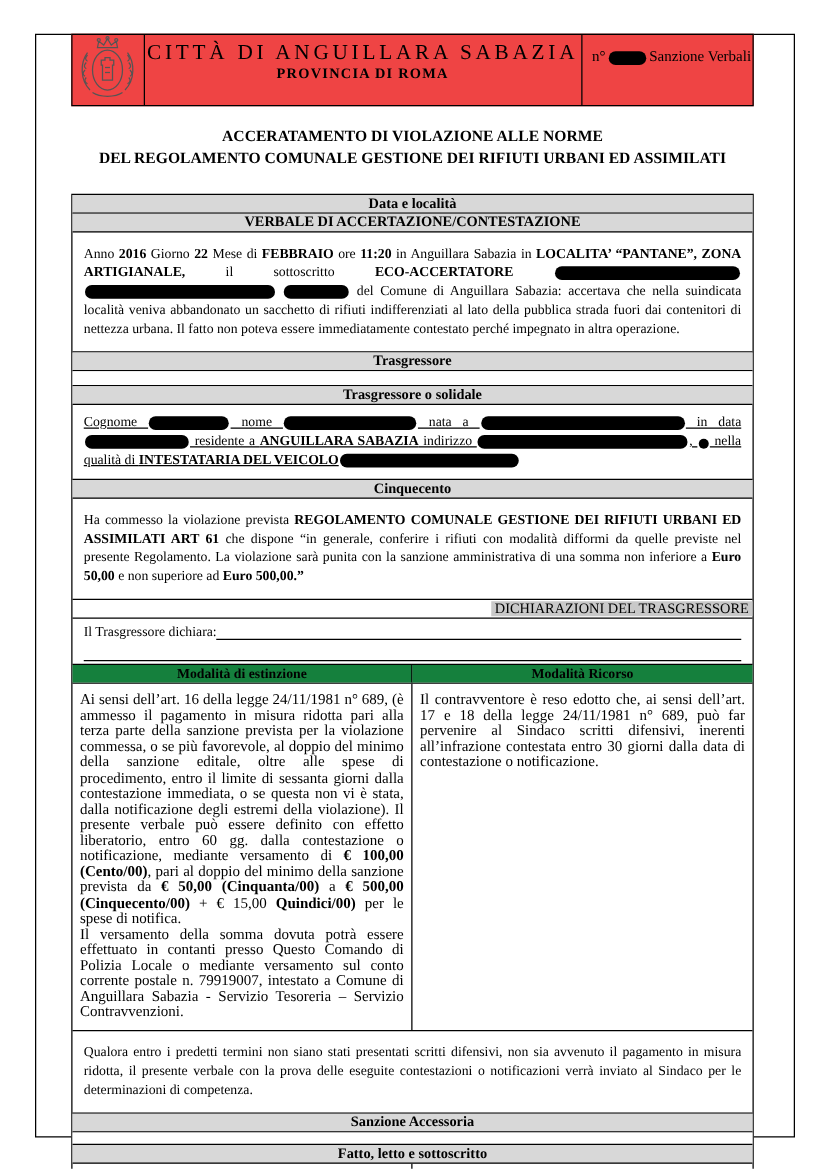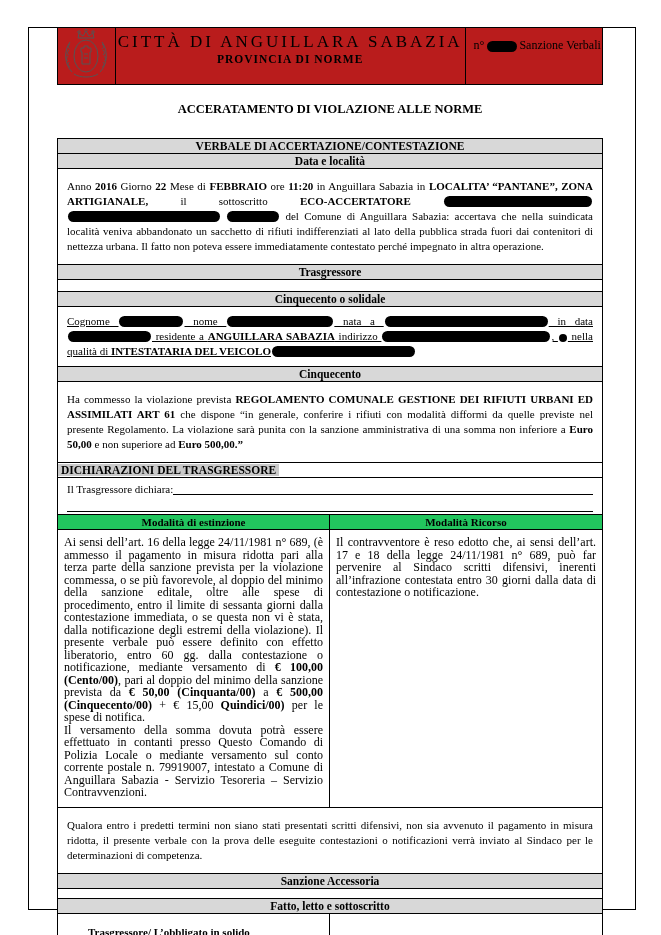--- a/index.html
+++ b/index.html
@@ -4,52 +4,52 @@
 <style>
   html,body{margin:0;padding:0;}
   body{
     width:661px;height:935px;position:relative;background:#ffffff;
     font-family:"Liberation Serif","DejaVu Serif",serif;color:#000;
   }
   .page-border{position:absolute;left:28px;top:27px;width:606px;height:881px;border:1px solid #000;}
   .content{position:absolute;left:57px;top:27px;width:546px;}
 
   
-  .hdr{display:flex;border:1px solid #000;background:#b91c1c;box-sizing:border-box;}
+  .hdr{display:flex;border:1px solid #000;background:#ef4444;box-sizing:border-box;}
   .hdr-logo{width:60px;border-right:1px solid #000;display:flex;align-items:center;justify-content:center;overflow:visible;}
   .hdr-title{flex:1;border-right:1px solid #000;text-align:center;padding:4px 2px 6px;}
   .city-name{font-size:17px;letter-spacing:3px;white-space:nowrap;}
   .province{font-size:11.5px;font-weight:bold;letter-spacing:1px;margin-top:1px;}
   .hdr-reg{width:144px;font-size:12px;padding:10px 0 0 8px;box-sizing:border-box;}
 
   
   .page-title{margin:16px 0 0;text-align:center;font-weight:bold;font-size:12.5px;line-height:17px;}
 
   
   .main{margin-top:20px;border:1px solid #000;background:#fff;}
   .main > div{border-bottom:1px solid #000;box-sizing:border-box;}
   .main > div:last-child{border-bottom:none;}
   .row-hdr{background:#d8d8d8;text-align:center;font-weight:bold;font-size:11.5px;padding:1px 0;}
   .row-gap{height:12px;background:#fff;}
   .row-gap.small{height:10px;}
   .para{font-size:11px;line-height:15px;text-align:justify;padding:10px 9px;}
   .para.tight{padding:7px 9px;text-decoration:underline;}
-  .row-white-hdr{text-align:left;font-size:11.5px;font-weight:bold;padding:1px 0;}
+  .row-white-hdr{text-align:right;font-size:11.5px;font-weight:normal;padding:1px 0;}
   .hl{background:#c9c9c9;padding:0 3px;}
 
   .dichiara{padding:3px 9px 2px;font-size:11px;}
   .dich-line1{display:flex;align-items:flex-end;text-align:right;}
   .dich-label{white-space:nowrap;}
   .dich-fill{flex:1;border-bottom:1px solid #000;height:13px;}
   .dich-line2{border-bottom:1px solid #000;height:16px;}
 
   .twocol{display:flex;}
   .twocol > div{width:50%;box-sizing:border-box;}
   .twocol > div:first-child{border-right:1px solid #000;}
-  .col-hdr{background:#22c55e;text-align:center;font-weight:bold;font-size:11px;padding:1px 0;}
+  .col-hdr{background:#15803d;text-align:center;font-weight:bold;font-size:11px;padding:1px 0;}
   .col-txt{font-size:12px;line-height:12.5px;text-align:justify;padding:6px 6px 8px;}
   .twocol.body{min-height:166px;}
 
   
   .sign-row{display:flex;min-height:70px;}
   .sign-left{width:50%;border-right:1px solid #000;box-sizing:border-box;font-weight:bold;font-size:11px;padding:12px 0 0 30px;}
   .sign-right{width:50%;box-sizing:border-box;text-align:center;font-weight:bold;font-size:11.5px;padding-top:20px;}
 
   
   .redact{display:inline-block;background:#000;height:11px;border-radius:6px;vertical-align:text-bottom;margin:0 1px;}
@@ -83,41 +83,42 @@
           <path d="M12 44 C4 36 4 22 10 14"></path>
           <path d="M40 44 C48 36 48 22 42 14"></path>
           <path d="M10 16 C8 18 8 20 10 21 M9 22 C7 24 7 26 9 27 M8 28 C6 30 6 32 8 33 M9 34 C7 36 8 38 10 39"></path>
           <path d="M42 16 C44 18 44 20 42 21 M43 22 C45 24 45 26 43 27 M44 28 C46 30 46 32 44 33 M43 34 C45 36 44 38 42 39"></path>
           <path d="M14 46 C20 50 32 50 38 46"></path>
         </g>
       </svg>
     </div>
     <div class="hdr-title">
       <div class="city-name">CITTÀ DI ANGUILLARA SABAZIA</div>
-      <div class="province">PROVINCIA DI NORME</div>
+      <div class="province">PROVINCIA DI ROMA</div>
     </div>
     <div class="hdr-reg">
       <span>n°</span><span class="reg-redact"></span><span>Sanzione Verbali</span>
     </div>
   </div>
 
   <div class="page-title">
     <div>ACCERATAMENTO DI VIOLAZIONE ALLE NORME</div>
+    <div>DEL REGOLAMENTO COMUNALE GESTIONE DEI RIFIUTI URBANI ED ASSIMILATI</div>
   </div>
 
   <div class="main">
 
+    <div class="row-hdr">Data e località</div>
     <div class="row-hdr">VERBALE DI ACCERTAZIONE/CONTESTAZIONE</div>
-    <div class="row-hdr">Data e località</div>
     <div class="para"><span>Anno </span><span style="font-weight: bold;">2016</span><span> Giorno </span><span style="font-weight: bold;">22</span><span>  Mese di </span><span style="font-weight: bold;">FEBBRAIO</span><span> ore </span><span style="font-weight: bold;">11:20</span><span> in Anguillara Sabazia in </span><span style="font-weight: bold;">LOCALITA’ “PANTANE”, ZONA ARTIGIANALE,</span><span>   il sottoscritto </span><span style="font-weight: bold;">ECO-ACCERTATORE</span><span> </span><span class="redact" style="width: 148px;"></span><span> </span><span class="redact" style="width: 152px;"></span><span> </span><span class="redact" style="width: 52px;"></span><span> del Comune di Anguillara Sabazia: accertava che nella suindicata località veniva abbandonato un sacchetto di rifiuti indifferenziati al lato della pubblica strada fuori dai contenitori di nettezza urbana. Il fatto non poteva essere immediatamente contestato perché impegnato in altra operazione.</span></div>
 
     <div class="row-hdr">Trasgressore</div>
     <div class="row-gap"></div>
 
-    <div class="row-hdr">Cinquecento o solidale</div>
+    <div class="row-hdr">Trasgressore o solidale</div>
     <div class="para tight"><span>Cognome </span><span class="redact" style="width: 64px;"></span><span> nome </span><span class="redact" style="width: 106px;"></span><span> nata a </span><span class="redact" style="width: 163px;"></span><span> in data </span><span class="redact" style="width: 83px;"></span><span> residente a </span><span style="font-weight: bold;">ANGUILLARA SABAZIA</span><span> indirizzo </span><span class="redact" style="width: 168px;"></span><span>, </span><span class="redact round" style="width: 8px;"></span><span>  nella qualità di  </span><span style="font-weight: bold;">INTESTATARIA DEL VEICOLO</span><span class="redact" style="width: 143px;"></span></div>
 
     <div class="row-hdr">Cinquecento</div>
     <div class="para"><span>Ha commesso la violazione prevista </span><span style="font-weight: bold;">REGOLAMENTO COMUNALE GESTIONE DEI RIFIUTI URBANI ED ASSIMILATI ART 61</span><span> che dispone “in generale,  conferire i rifiuti con modalità difformi da quelle previste nel presente Regolamento.  La violazione sarà punita con la sanzione amministrativa di una somma non inferiore a </span><span style="font-weight: bold;">Euro 50,00</span><span> e non superiore ad </span><span style="font-weight: bold;">Euro 500,00.”</span></div>
 
     <div class="row-white-hdr">
       <span class="hl">DICHIARAZIONI DEL TRASGRESSORE</span>
     </div>
 
     <div class="dichiara">

